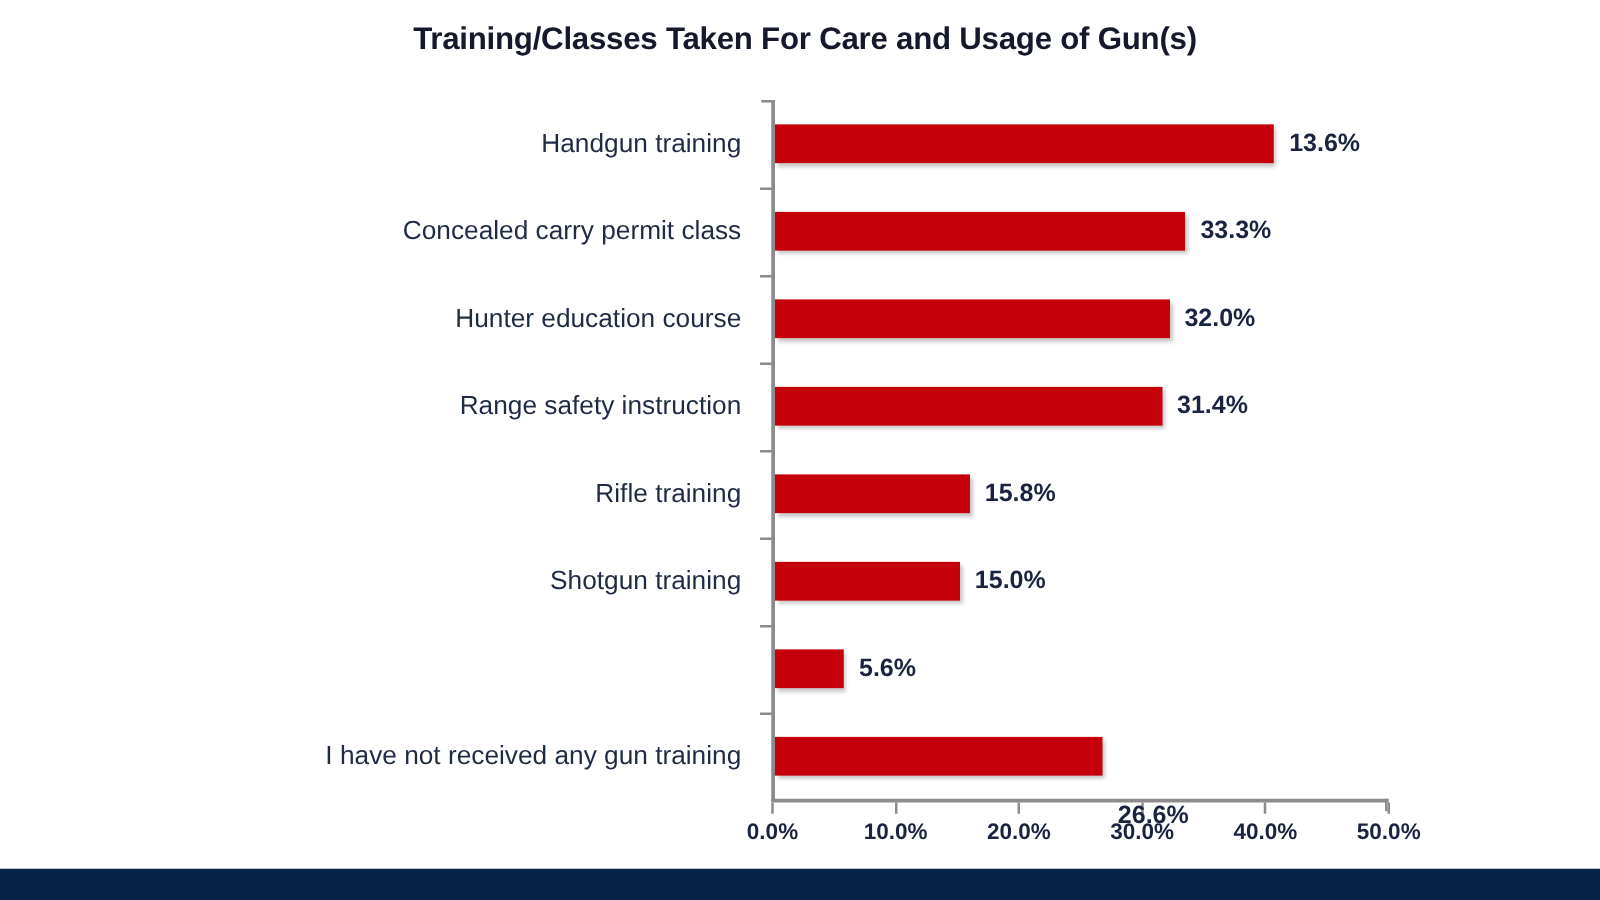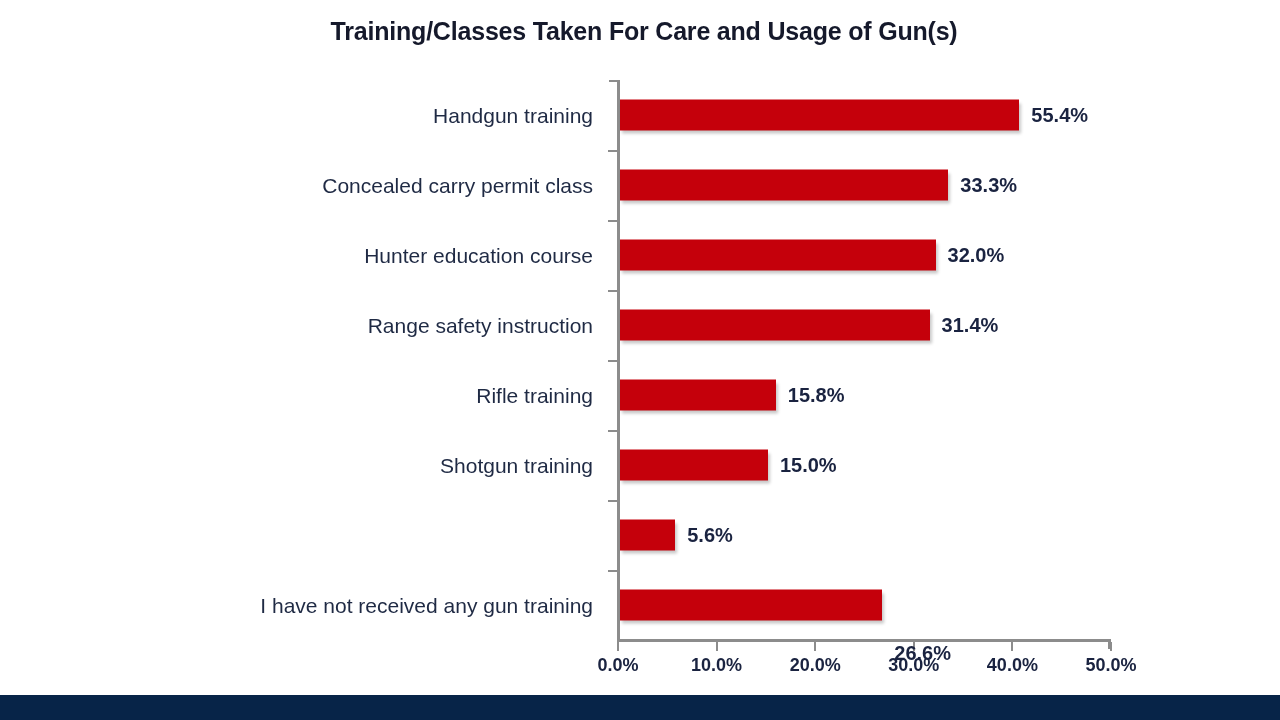--- a/index.html
+++ b/index.html
@@ -207,21 +207,21 @@
         <div class="x-tick" style="left: 1011.4px;"></div>
         <div class="x-tick" style="left: 1110px;"></div>
       </div>
 
     <div id="rows">
         <div class="row" style="top: 80px;">
           <div class="cat-label">Handgun training</div>
           <div class="bar-track">
             <div class="bar" style="width: 399.33px; background: rgb(197, 0, 11);"></div>
           </div>
-          <div class="bar-value" style="left: 1031.33px;">55.4%</div>
+          <div class="bar-value" style="left: 1031.33px;">13.6%</div>
         </div>
         <div class="row" style="top: 150px;">
           <div class="cat-label">Concealed carry permit class</div>
           <div class="bar-track">
             <div class="bar" style="width: 328.338px; background: rgb(197, 0, 11);"></div>
           </div>
           <div class="bar-value" style="left: 960.338px;">33.3%</div>
         </div>
         <div class="row" style="top: 220px;">
           <div class="cat-label">Hunter education course</div>

